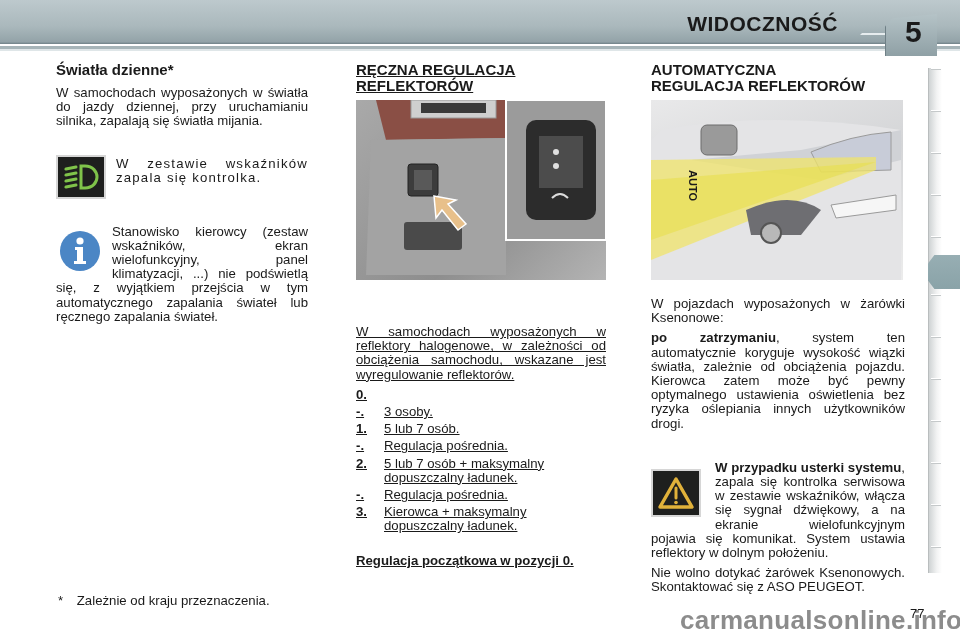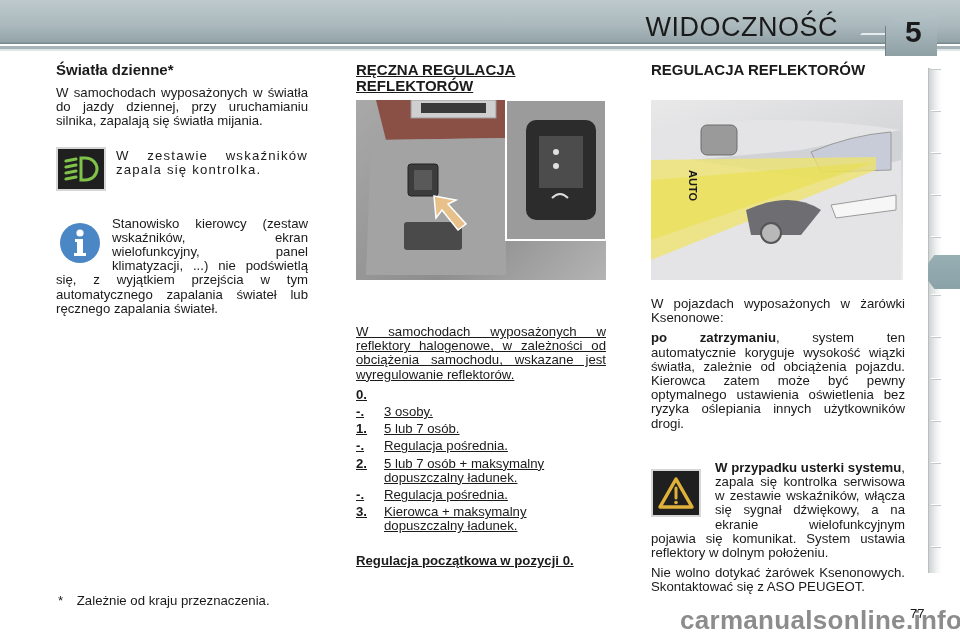--- a/index.html
+++ b/index.html
@@ -8,21 +8,21 @@
 
   
   .header {
     position: absolute; left: 0; top: 0; width: 960px; height: 44px;
     background: linear-gradient(to bottom, #bdc9cd 0%, #aab8bc 60%, #93a3a8 95%, #6f8086 100%);
   }
   .header-line1 { position: absolute; left: 0; top: 46px; width: 960px; height: 3px; background: #a6b4b8; }
   .header-line2 { position: absolute; left: 0; top: 49px; width: 960px; height: 2px; background: #dfe6e8; }
   .chapter-title {
     position: absolute; right: 122px; top: 12px;
-    font-size: 27px; font-weight: normal; letter-spacing: 0.5px; color: #1a1a1a;
+    font-size: 21px; font-weight: bold; letter-spacing: 0.5px; color: #1a1a1a;
   }
   .chapter-tab {
     position: absolute; left: 885px; top: 14px; width: 52px; height: 42px;
     background: linear-gradient(to bottom, #b5c3c7, #8fa0a5);
     clip-path: polygon(14% 10%, 100% 0%, 100% 100%, 0% 100%, 0% 30%);
     border-left: 1px solid #6f8086;
   }
   .chapter-number {
     position: absolute; left: 905px; top: 15px; font-size: 30px; font-weight: bold; color: #1a1a1a;
   }
@@ -97,21 +97,21 @@
   <div class="rail-tick" style="top:394px"></div>
   <div class="rail-tick" style="top:436px"></div>
   <div class="rail-tick" style="top:478px"></div>
 </div>
 <div class="rail-tab"></div>
 
 <div class="col col1">
   <div class="h-sec">Światła dzienne*</div>
   <div class="p">W samochodach wyposażonych w światła do jazdy dziennej, przy uruchamianiu silnika, zapalają się światła mijania.</div>
 
-  <div style="margin-top:18px; overflow:hidden;">
+  <div style="margin-top:26px; overflow:hidden;">
     <div class="icon-box lamp-icon">
       <svg width="36" height="26" viewBox="0 0 36 26">
         <g stroke="#7fc34a" stroke-width="3" fill="none" stroke-linecap="round">
           <line x1="3" y1="5" x2="13" y2="3"></line>
           <line x1="3" y1="11" x2="13" y2="9"></line>
           <line x1="3" y1="17" x2="13" y2="15"></line>
           <line x1="3" y1="23" x2="13" y2="21"></line>
           <path d="M18 2 L18 24 L22 24 C30 24 34 18 34 13 C34 8 30 2 22 2 Z"></path>
         </g>
       </svg>
@@ -181,20 +181,21 @@
   </div>
   <div class="list-row">
     <span class="list-key">3.</span>
     <span class="list-val">Kierowca + maksymalny dopuszczalny ładunek.</span>
   </div>
   <div class="p b" style="margin-top:20px;">Regulacja początkowa w pozycji 0.</div>
 </div>
 
 <div class="col col3">
   <div class="h-sec">
+    <div>AUTOMATYCZNA</div>
     <div>REGULACJA REFLEKTORÓW</div>
   </div>
 </div>
 <div class="photo photo2">
   <svg width="252" height="180" viewBox="0 0 252 180">
     <path d="M10 30 Q120 10 250 30 L250 180 L0 180 L0 40 Z" fill="#e4e4e6"></path>
     <path d="M40 60 L150 50 L250 30 L250 60 L170 80 Z" fill="#d0d2d6"></path>
     <rect x="50" y="25" width="36" height="30" rx="6" fill="#9a9a9a" stroke="#6d6d6d"></rect>
     <path d="M160 52 Q200 35 240 32 L240 70 L170 72 Z" fill="#c8ccd8" stroke="#9a9a9a"></path>
     <path d="M0 60 L225 57 L225 70 L0 160 Z" fill="#f0e46a" opacity="0.75"></path>

